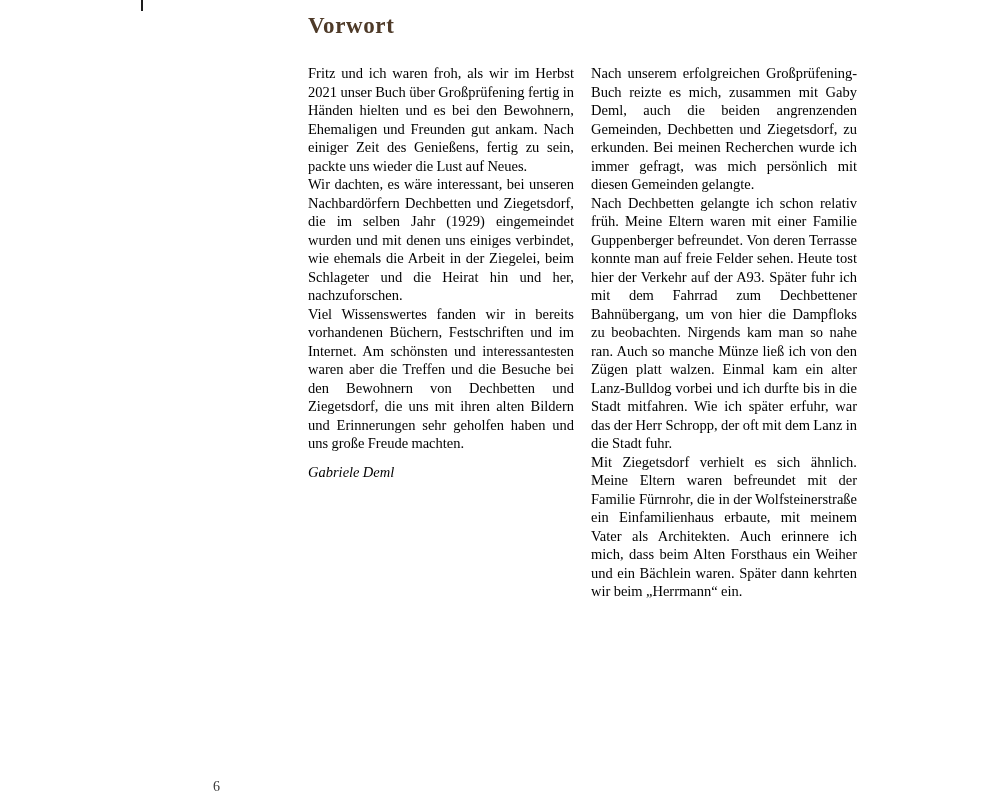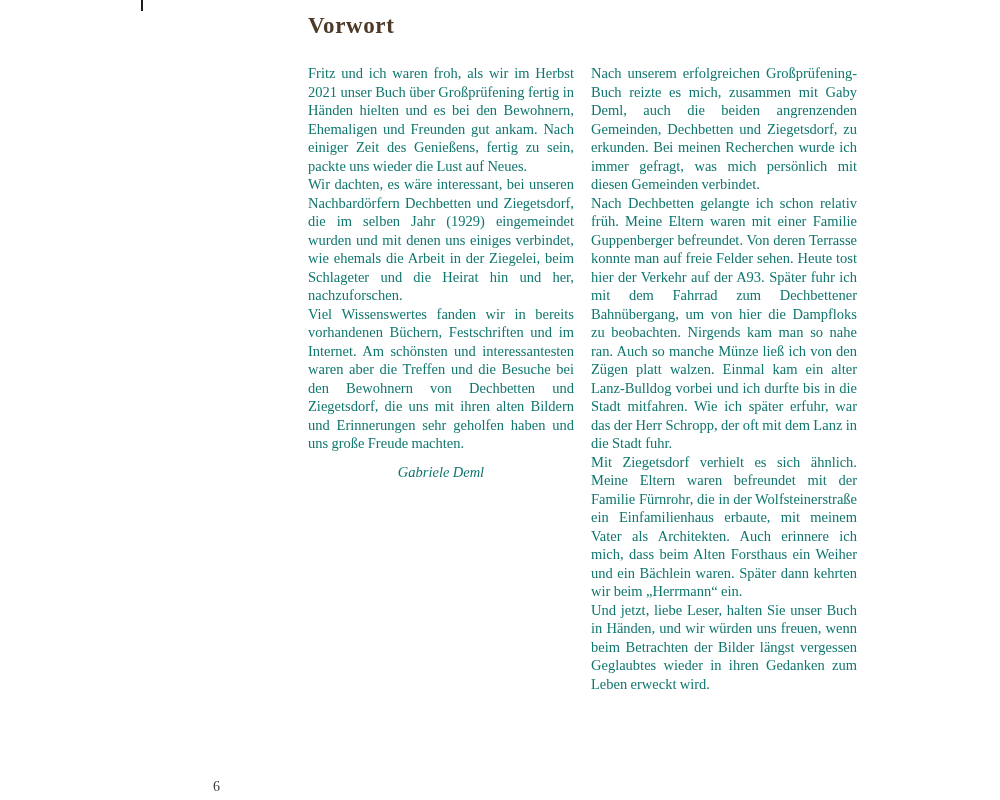--- a/index.html
+++ b/index.html
@@ -39,32 +39,32 @@
     left: 308px;
     top: 64px;
     width: 549px;
     display: flex;
     gap: 17px;
   }
   .col {
     width: 266px;
     font-size: 14.5px;
     line-height: 18.5px;
-    color: #0f766e;
+    color: #000000;
     text-align: justify;
     hyphens: auto;
     -webkit-hyphens: auto;
     word-spacing: -0.3px;
   }
   .col p {
     margin: 0;
   }
   .signature {
     font-style: italic;
-    text-align: center;
+    text-align: left;
   }
   .sig-left { margin-top: 10px !important; }
   .page-number {
     position: absolute;
     left: 213px;
     top: 779px;
     font-size: 14px;
     color: #383838;
   }
 </style>
@@ -80,24 +80,23 @@
   <div class="columns">
 
     <div class="col" lang="de">
       <p>Fritz und ich waren froh, als wir im Herbst 2021 unser Buch über Großprüfening fertig in Händen hielten und es bei den Bewohnern, Ehemaligen und Freunden gut ankam. Nach einiger Zeit des Genießens, fertig zu sein, packte uns wieder die Lust auf Neues.</p>
       <p>Wir dachten, es wäre interessant, bei unseren Nachbardörfern Dechbetten und Ziegetsdorf, die im selben Jahr (1929) eingemeindet wurden und mit denen uns einiges verbindet, wie ehemals die Arbeit in der Ziegelei, beim Schlageter und die Heirat hin und her, nachzuforschen.</p>
       <p>Viel Wissenswertes fanden wir in bereits vorhandenen Büchern, Festschriften und im Internet. Am schönsten und interessantesten waren aber die Treffen und die Besuche bei den Bewohnern von Dechbetten und Ziegetsdorf, die uns mit ihren alten Bildern und Erinnerungen sehr geholfen haben und uns große Freude machten.</p>
       <p class="signature sig-left">Gabriele Deml</p>
     </div>
 
     <div class="col" lang="de">
-      <p>Nach unserem erfolgreichen Großprüfening-Buch reizte es mich, zusammen mit Gaby Deml, auch die beiden angrenzenden Gemeinden, Dechbetten und Ziegetsdorf, zu erkunden. Bei meinen Recherchen wurde ich immer gefragt, was mich persönlich mit diesen Gemeinden verbindet.</p>
+      <p>Nach unserem erfolgreichen Großprüfening-Buch reizte es mich, zusammen mit Gaby Deml, auch die beiden angrenzenden Gemeinden, Dechbetten und Ziegetsdorf, zu erkunden. Bei meinen Recherchen wurde ich immer gefragt, was mich persönlich mit diesen Gemeinden gelangte.</p>
       <p>Nach Dechbetten gelangte ich schon relativ früh. Meine Eltern waren mit einer Familie Guppenberger befreundet. Von deren Terrasse konnte man auf freie Felder sehen. Heute tost hier der Verkehr auf der A93. Später fuhr ich mit dem Fahrrad zum Dechbettener Bahnübergang, um von hier die Dampfloks zu beobachten. Nirgends kam man so nahe ran. Auch so manche Münze ließ ich von den Zügen platt walzen. Einmal kam ein alter Lanz-Bulldog vorbei und ich durfte bis in die Stadt mitfahren. Wie ich später erfuhr, war das der Herr Schropp, der oft mit dem Lanz in die Stadt fuhr.</p>
       <p>Mit Ziegetsdorf verhielt es sich ähnlich. Meine Eltern waren befreundet mit der Familie Fürnrohr, die in der Wolfsteinerstraße ein Einfamilienhaus erbaute, mit meinem Vater als Architekten. Auch erinnere ich mich, dass beim Alten Forsthaus ein Weiher und ein Bächlein waren. Später dann kehrten wir beim „Herrmann“ ein.</p>
-      <p>Und jetzt, liebe Leser, halten Sie unser Buch in Händen, und wir würden uns freuen, wenn beim Betrachten der Bilder längst vergessen Geglaubtes wieder in ihren Gedanken zum Leben erweckt wird.</p>
 
     </div>
 
   </div>
 
   <div class="page-number">6</div>
 
 </div>
 
 </body></html>

